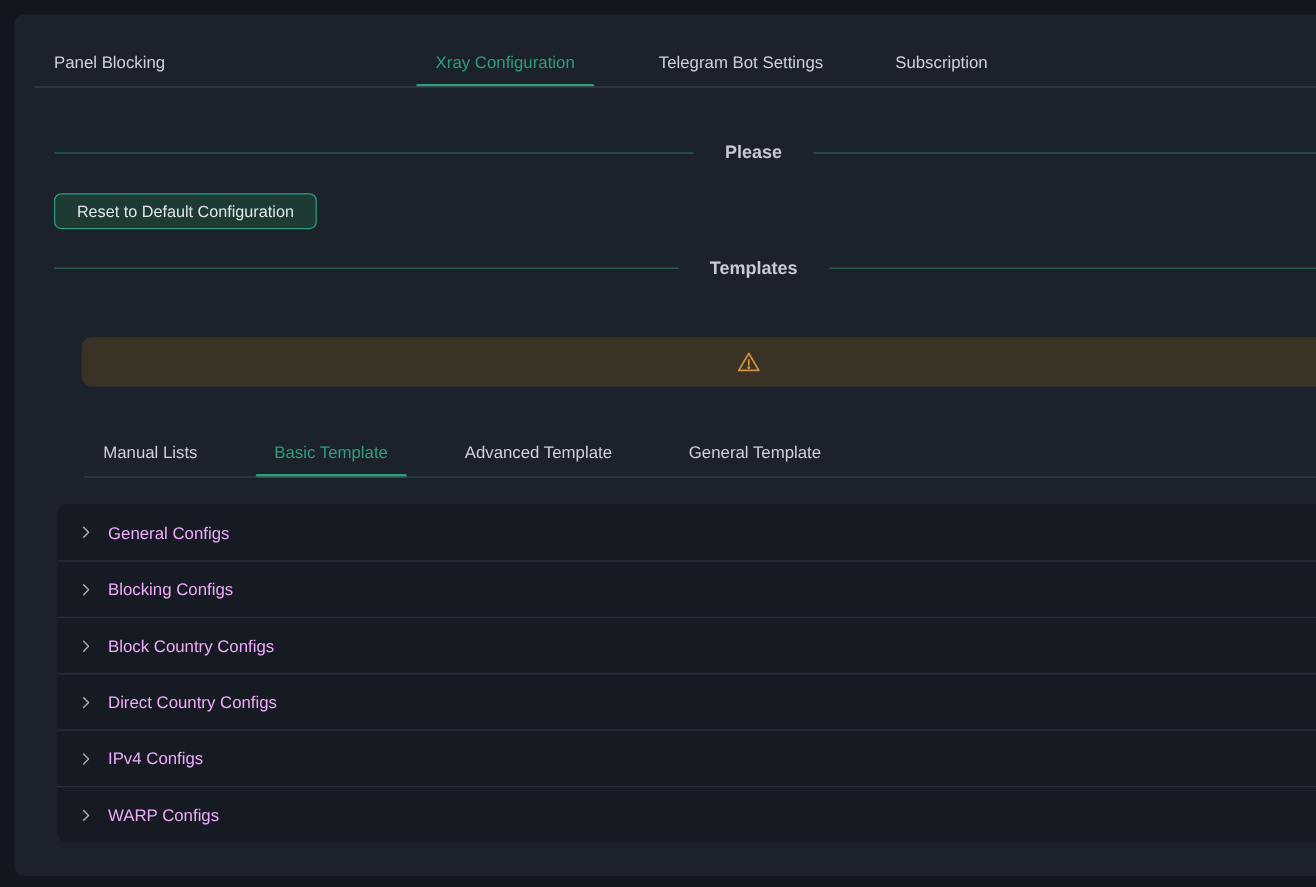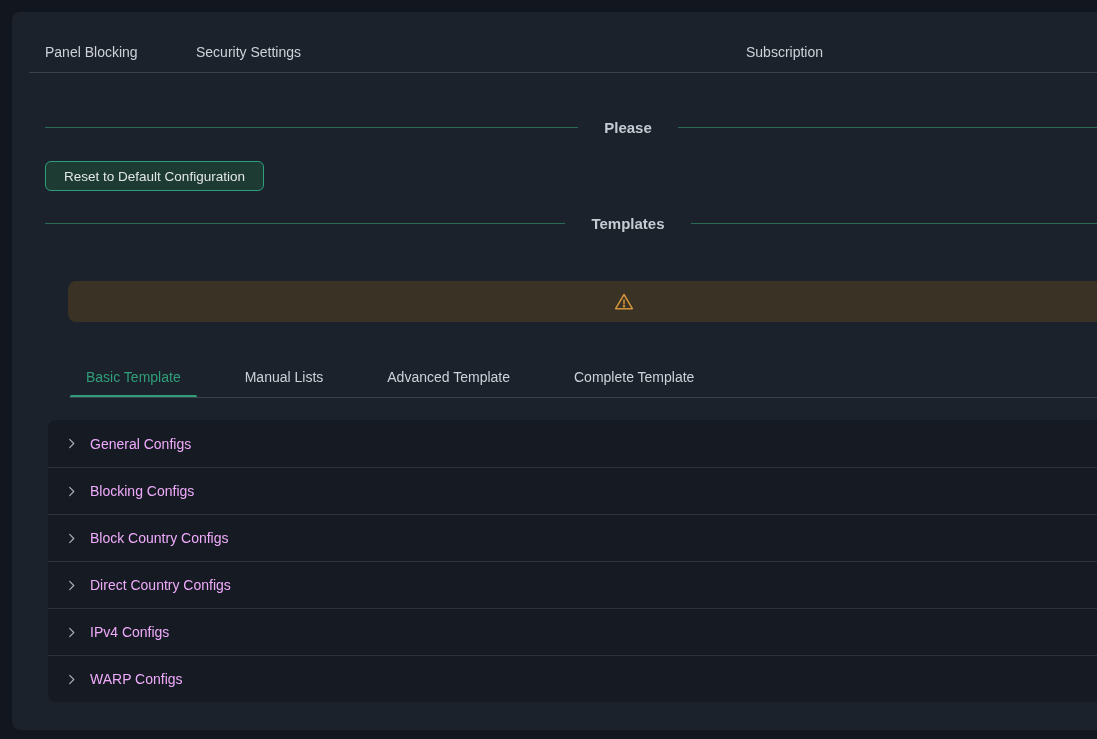--- a/index.html
+++ b/index.html
@@ -178,21 +178,22 @@
     color: #f0abfc;
   }
 </style>
 </head>
 <body>
 
 <div class="card">
 
   <div class="main-tabs">
     <div class="main-tab" style="left:33px">Panel Blocking</div>
-    <div class="main-tab" style="left:184px">Security Settings</div>
+    <div class="main-tab active" style="left:335px">Xray Configuration</div>
+    <div class="main-tab" style="left:537px">Telegram Bot Settings</div>
     <div class="main-tab" style="left:734px">Subscription</div>
   </div>
   <div class="main-tabs-line"></div>
 
   <div class="section-divider" style="top:103px">
     <div class="line"></div>
     <span class="title">Please</span>
     <div class="line"></div>
   </div>
 
@@ -208,24 +209,24 @@
     <span class="warn-icon">
       <svg width="20" height="20" viewBox="0 0 24 24" fill="none" stroke="#d0923c" stroke-width="1.8" stroke-linecap="round" stroke-linejoin="round">
         <path d="M12 3 L22 20 L2 20 Z"></path>
         <line x1="12" y1="9.5" x2="12" y2="14.5"></line>
         <circle cx="12" cy="17.2" r="0.6" fill="#d0923c"></circle>
       </svg>
     </span>
   </div>
 
   <div class="template-tabs">
+    <div class="template-tab">Manual Lists</div>
     <div class="template-tab active">Basic Template</div>
-    <div class="template-tab">Manual Lists</div>
     <div class="template-tab">Advanced Template</div>
-    <div class="template-tab">Complete Template</div>
+    <div class="template-tab">General Template</div>
   </div>
   <div class="template-tabs-line"></div>
 
   <div class="accordion">
     <div class="acc-row">
       <span class="acc-chevron">
         <svg width="11" height="11" viewBox="0 0 12 12" fill="none" stroke="currentColor" stroke-width="1.3" stroke-linecap="round" stroke-linejoin="round">
             <path d="M4 1.5 L8.5 6 L4 10.5"></path>
           </svg>
       </span>

